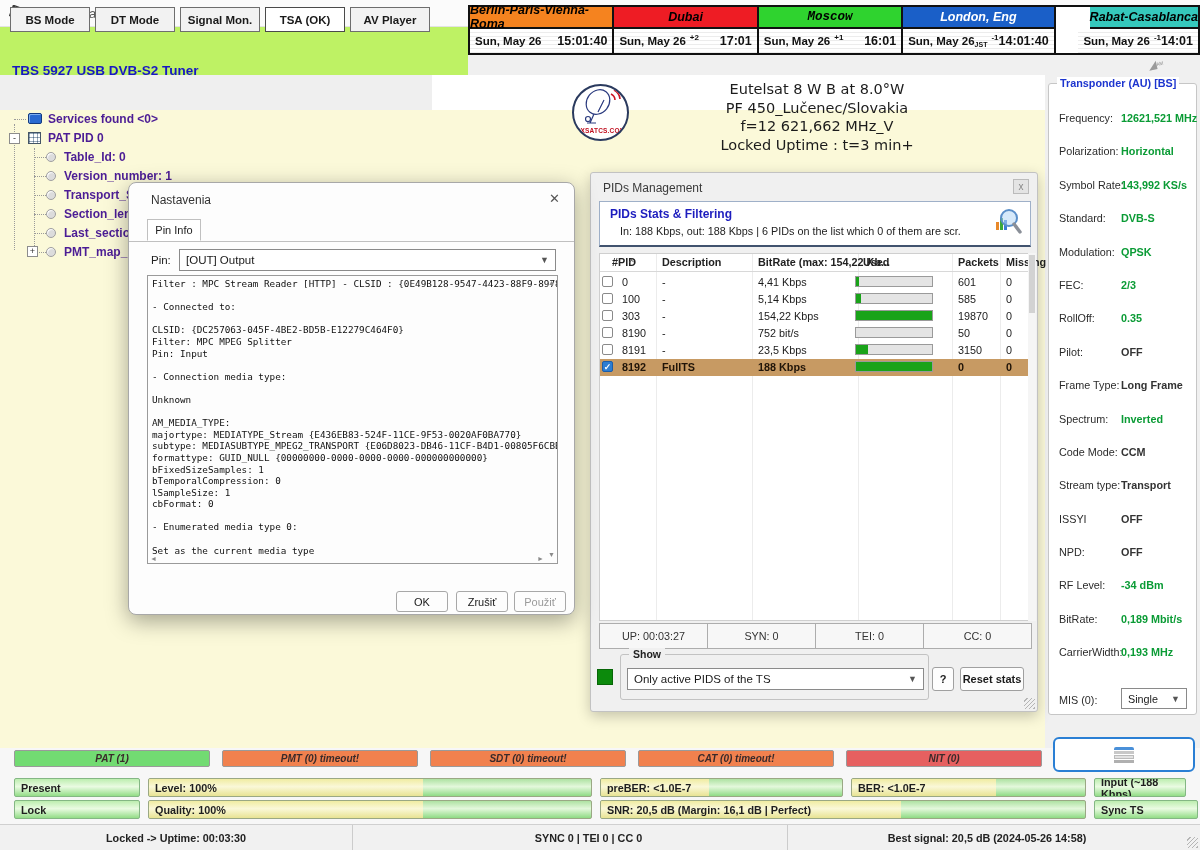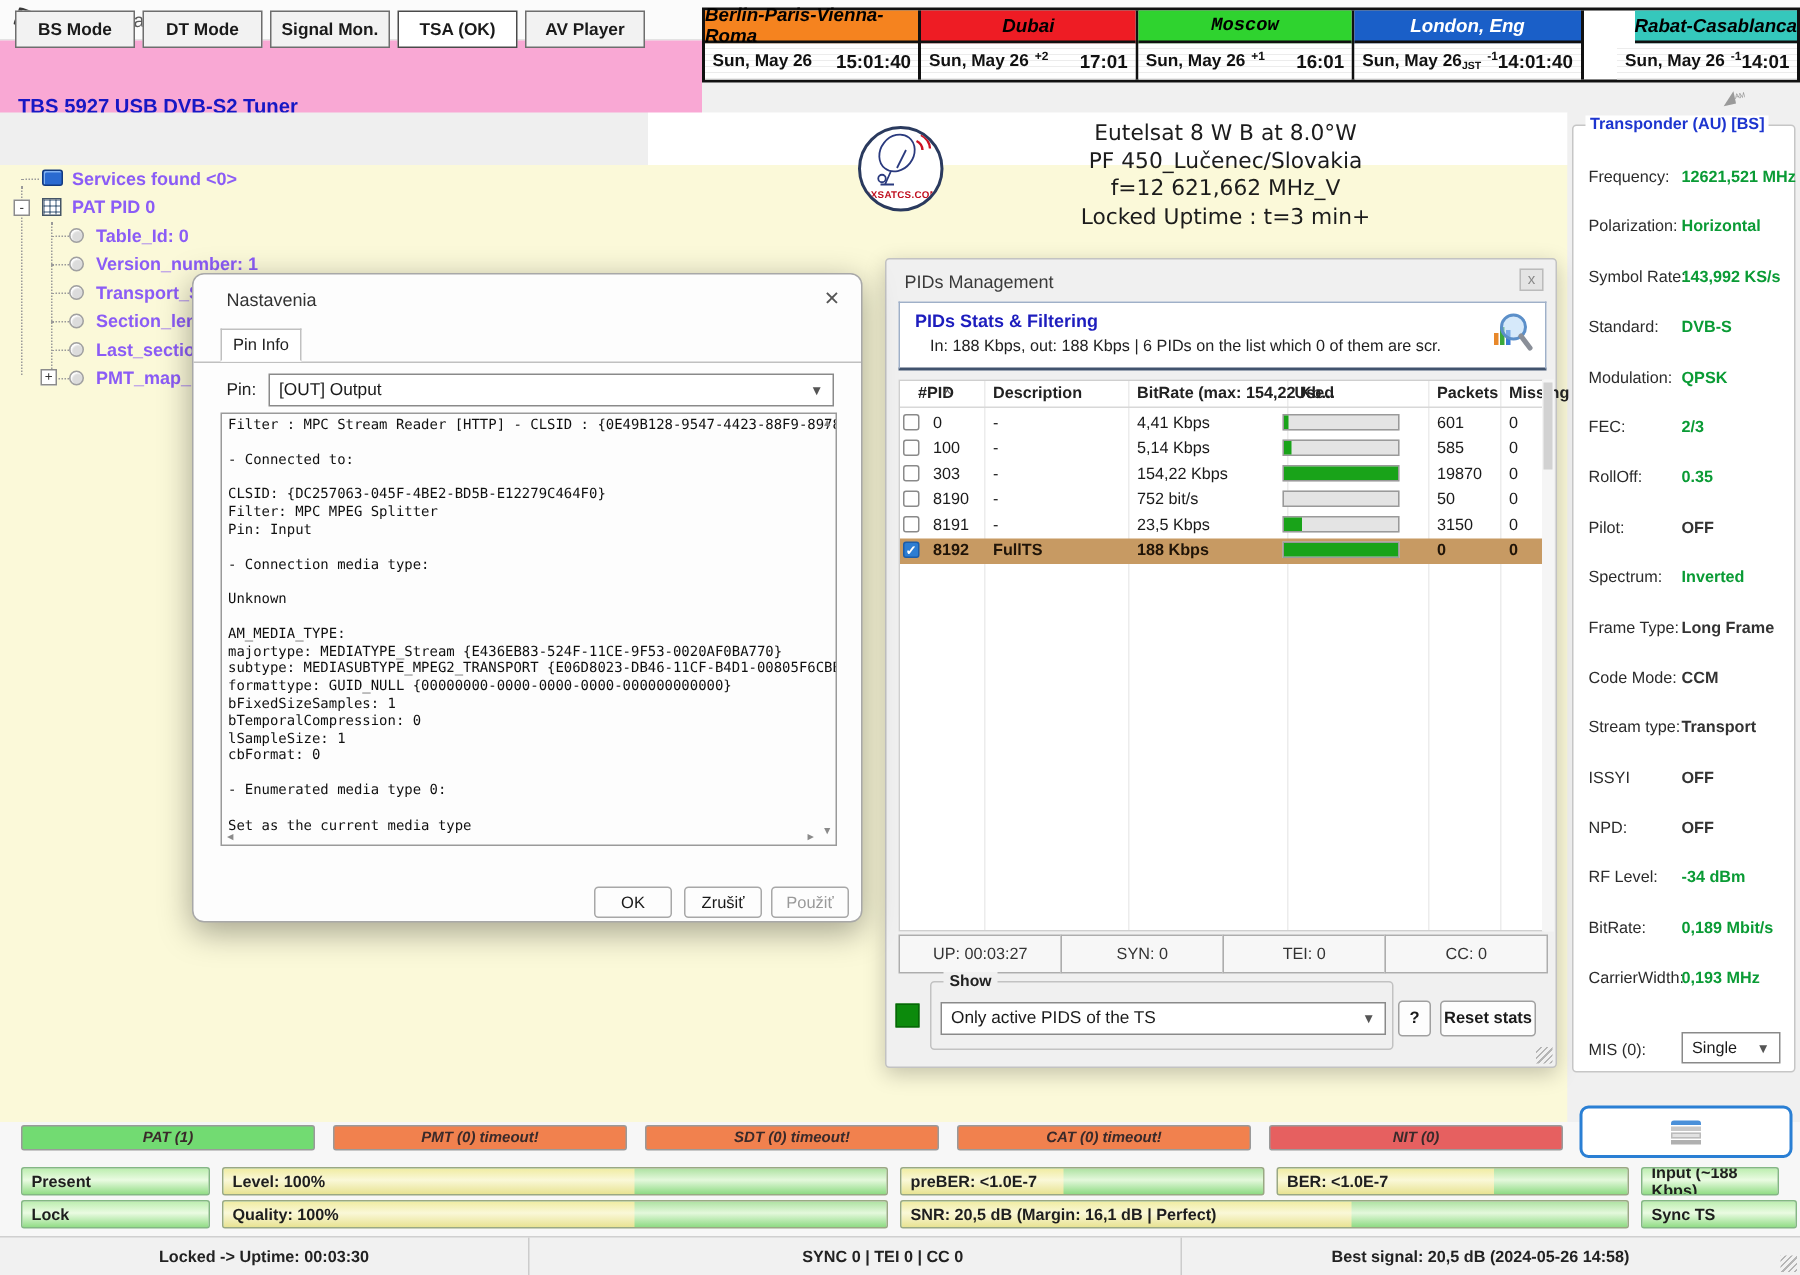--- a/index.html
+++ b/index.html
@@ -21,21 +21,21 @@
   .clock-head { height:22px; display:flex; align-items:center; justify-content:center;
                 font-size:12.5px; font-weight:bold; font-style:italic; border-bottom:2px solid #111; }
   .clock-body { flex:1; display:flex; align-items:center; padding:0 5px; font-weight:bold; color:#111;
                 background:repeating-linear-gradient(180deg,#ffffff 0 3px,#ececec 3px 4px); }
   .clock-date { font-size:11.5px; white-space:nowrap; }
   .clock-off  { font-size:8px; margin-left:4px; position:relative; top:-4px; white-space:nowrap; }
   .clock-note { font-size:7px; position:relative; top:3px; }
   .clock-time { margin-left:auto; font-size:12.5px; white-space:nowrap; }
 
   
-  .tuner-band { position:absolute; left:0; top:27px; width:468px; height:55px; background:#f9a8d4; }
+  .tuner-band { position:absolute; left:0; top:27px; width:468px; height:55px; background:#bef264; }
   .tuner-name { position:absolute; left:12px; top:36px; font-size:13.5px; font-weight:bold; color:#1717c4; }
   .tuner-details { position:absolute; left:30px; top:56px; font-size:11.5px; color:#222; }
 
   
   .tabstrip { position:absolute; left:0; top:75px; width:432px; height:35px; background:#efefef; }
   .tab-btn { position:absolute; top:7px; width:80px; height:25px; background:#f2f2f2;
              border:1px solid #6e6e6e; font-size:11.5px; font-weight:bold; color:#1a1a1a;
              display:flex; align-items:center; justify-content:center; cursor:default; }
   .tab-btn.sel { background:#ffffff; border:1px solid #4a4a4a; box-shadow:inset 0 0 0 1px #fff; }
 
@@ -46,21 +46,21 @@
 
   
   .center-text { position:absolute; left:600px; top:80px; width:434px; text-align:center;
                  font-family:"DejaVu Sans", sans-serif; font-size:14.5px; color:#1c1c1c; line-height:18.5px; }
   .logo { position:absolute; left:572px; top:84px; width:57px; height:57px; border-radius:50%;
           border:2px solid #2a3a5e; background:#fff; overflow:hidden; }
   .logo-label { position:absolute; left:0; right:0; bottom:5px; text-align:center; font-size:6.5px;
                 font-weight:bold; color:#c01020; letter-spacing:.2px; }
 
   
-  .tree-item { position:absolute; font-size:12px; font-weight:bold; color:#8b5cf6; white-space:nowrap; }
+  .tree-item { position:absolute; font-size:12px; font-weight:bold; color:#4c1d95; white-space:nowrap; }
   .tree-line { position:absolute; border-left:1px dotted #9a9a9a; }
   .tree-stub { position:absolute; border-top:1px dotted #9a9a9a; }
   .expander { position:absolute; width:11px; height:11px; background:#fff; border:1px solid #8c8c8c;
               font-size:9px; line-height:9px; text-align:center; color:#333; }
   .bullet { position:absolute; width:10px; height:10px; border-radius:50%; background:#dcdcdc;
             border:1px solid #a0a0a0; box-shadow:inset 1px 1px 1px #fff; }
   .tv-icon { position:absolute; width:14px; height:11px; background:#2a6ad0; border:1px solid #123a80;
              border-radius:2px; box-shadow:inset 1px 1px 0 #7fb0f0; }
   .grid-icon { position:absolute; width:13px; height:12px; border:1px solid #456;
                background:linear-gradient(#fff,#fff),
@@ -509,26 +509,26 @@
         </div>
       <div class="tp-row">
           <span class="tp-label">RollOff:</span>
           <span class="tp-value" style="color: rgb(10, 155, 53);">0.35</span>
         </div>
       <div class="tp-row">
           <span class="tp-label">Pilot:</span>
           <span class="tp-value" style="color: rgb(51, 51, 51);">OFF</span>
         </div>
       <div class="tp-row">
+          <span class="tp-label">Frame Type:</span>
+          <span class="tp-value" style="color: rgb(51, 51, 51);">Long Frame</span>
+        </div>
+      <div class="tp-row">
           <span class="tp-label">Spectrum:</span>
           <span class="tp-value" style="color: rgb(10, 155, 53);">Inverted</span>
-        </div>
-      <div class="tp-row">
-          <span class="tp-label">Frame Type:</span>
-          <span class="tp-value" style="color: rgb(51, 51, 51);">Long Frame</span>
         </div>
       <div class="tp-row">
           <span class="tp-label">Code Mode:</span>
           <span class="tp-value" style="color: rgb(51, 51, 51);">CCM</span>
         </div>
       <div class="tp-row">
           <span class="tp-label">Stream type:</span>
           <span class="tp-value" style="color: rgb(51, 51, 51);">Transport</span>
         </div>
       <div class="tp-row">

